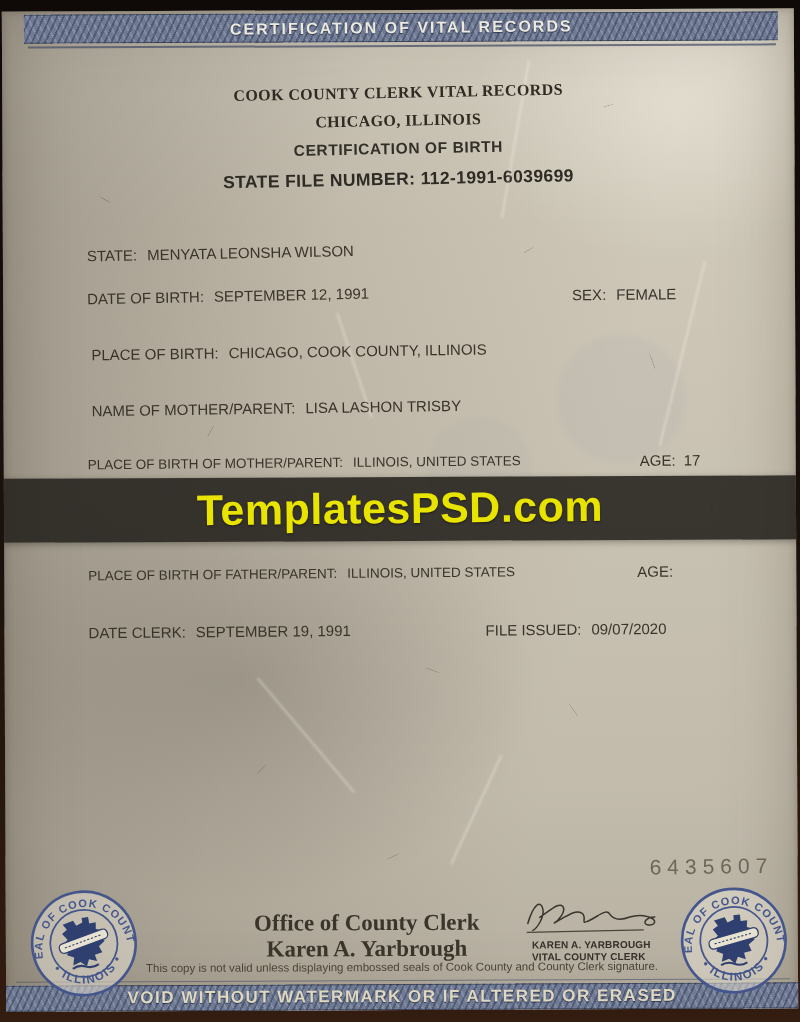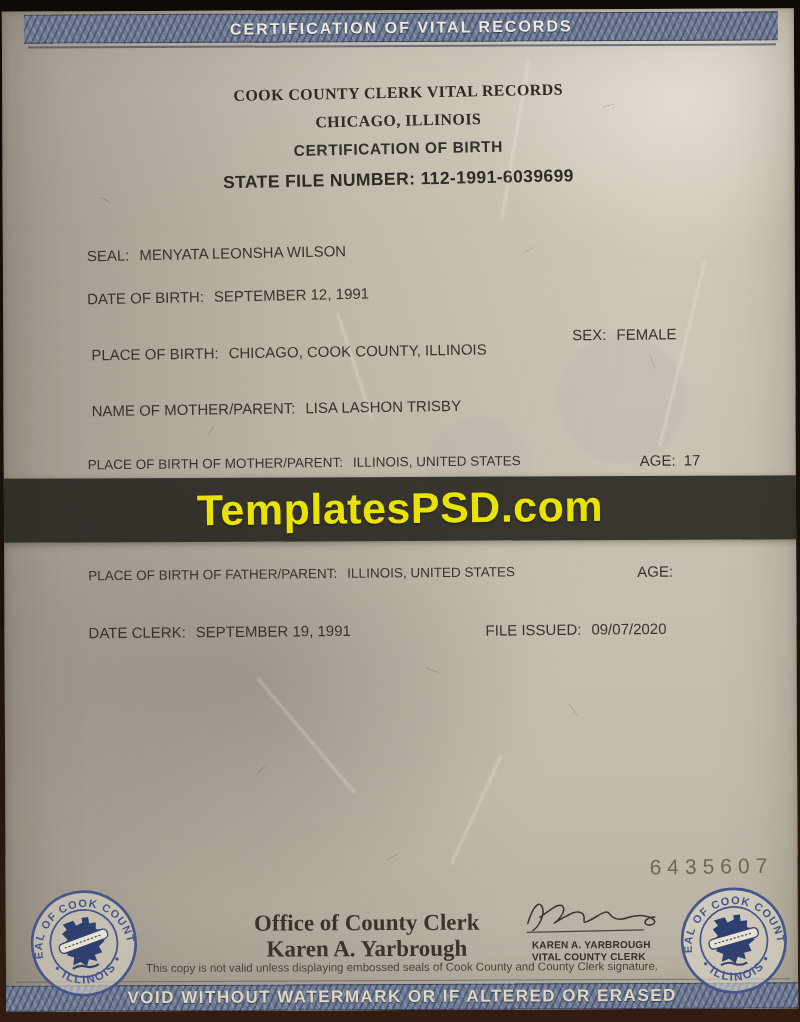--- a/index.html
+++ b/index.html
@@ -102,27 +102,27 @@
     <span class="band-text">CERTIFICATION OF VITAL RECORDS</span>
   </div>
   <div class="rule-top"></div>
 
   <div class="center-line h-serif t1" style="top:80px;">COOK COUNTY CLERK VITAL RECORDS</div>
   <div class="center-line h-serif t1" style="top:108px;">CHICAGO, ILLINOIS</div>
   <div class="center-line h-sans t1" style="top:136px;">CERTIFICATION OF BIRTH</div>
   <div class="center-line h-file t1" style="top:165px;">STATE FILE NUMBER: 112-1991-6039699</div>
 
   <div class="field t1" style="left:84px;top:236px;">
-    <span class="lbl">SEAL:</span><span>MENYATA LEONSHA WILSON</span>
+    <span class="lbl">STATE:</span><span>MENYATA LEONSHA WILSON</span>
   </div>
 
   <div class="field t1" style="left:84px;top:279px;">
     <span class="lbl">DATE OF BIRTH:</span><span>SEPTEMBER 12, 1991</span>
   </div>
-  <div class="field t3" style="left:569px;top:277px;margin-top:40px;">
+  <div class="field t3" style="left:569px;top:277px;">
     <span class="lbl">SEX:</span><span>FEMALE</span>
   </div>
 
   <div class="field t2" style="left:88px;top:335px;">
     <span class="lbl">PLACE OF BIRTH:</span><span>CHICAGO, COOK COUNTY, ILLINOIS</span>
   </div>
 
   <div class="field t2" style="left:88px;top:391px;">
     <span class="lbl">NAME OF MOTHER/PARENT:</span><span>LISA LASHON TRISBY</span>
   </div>

